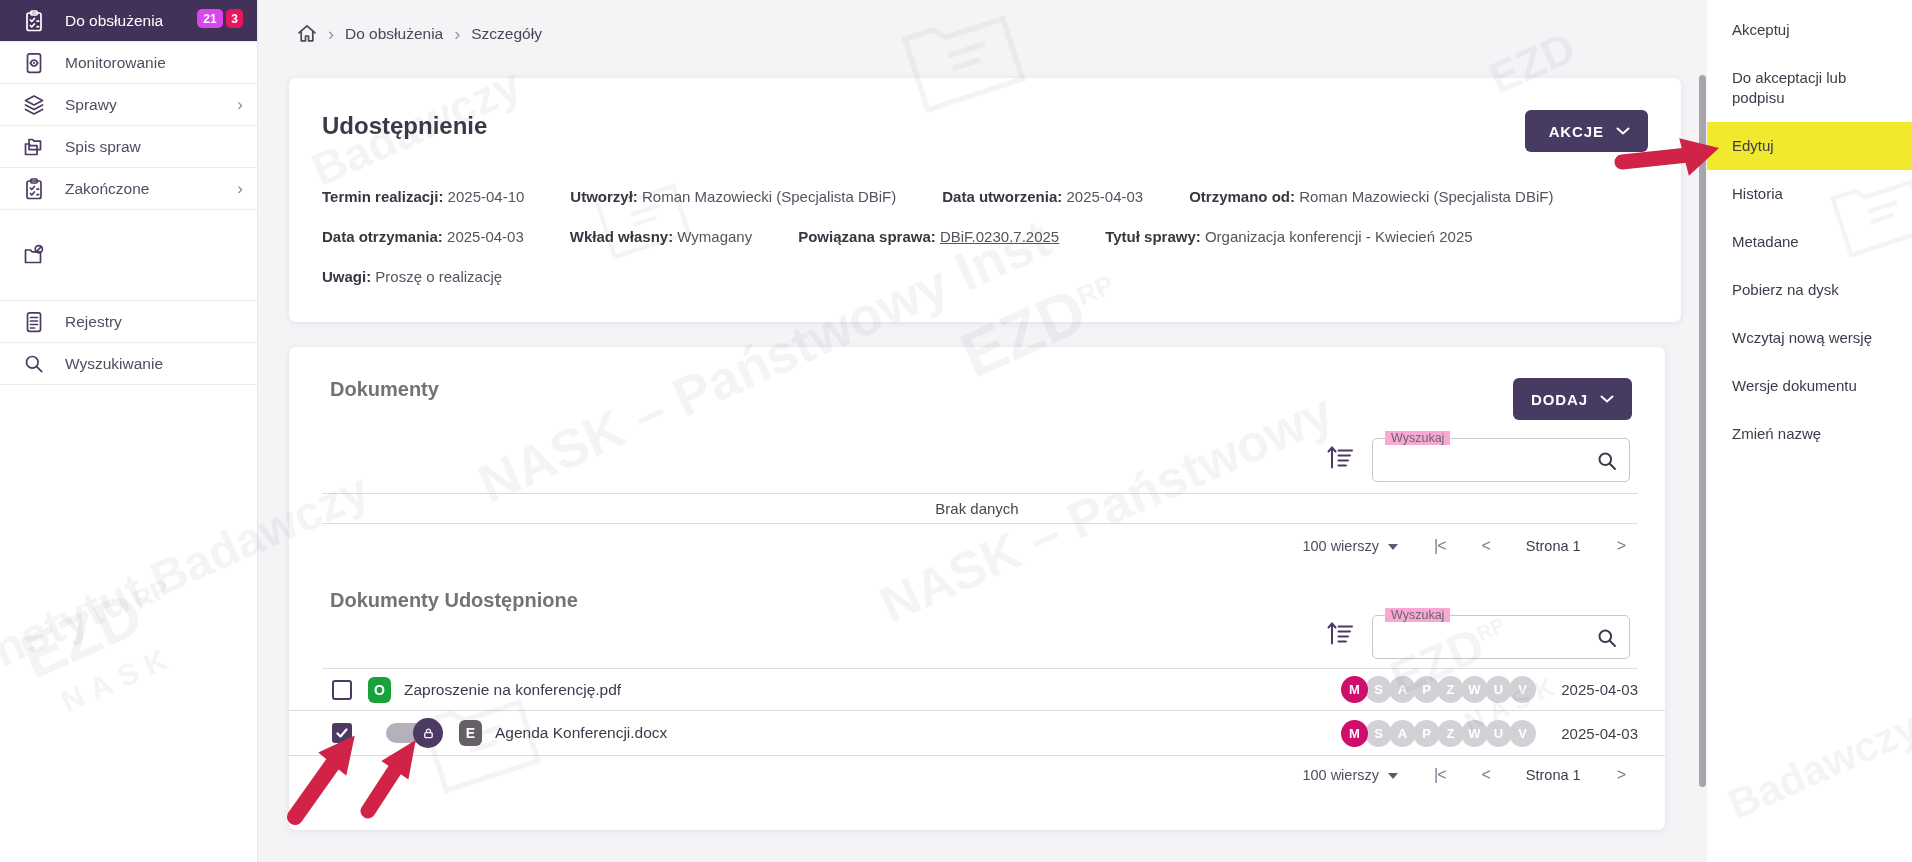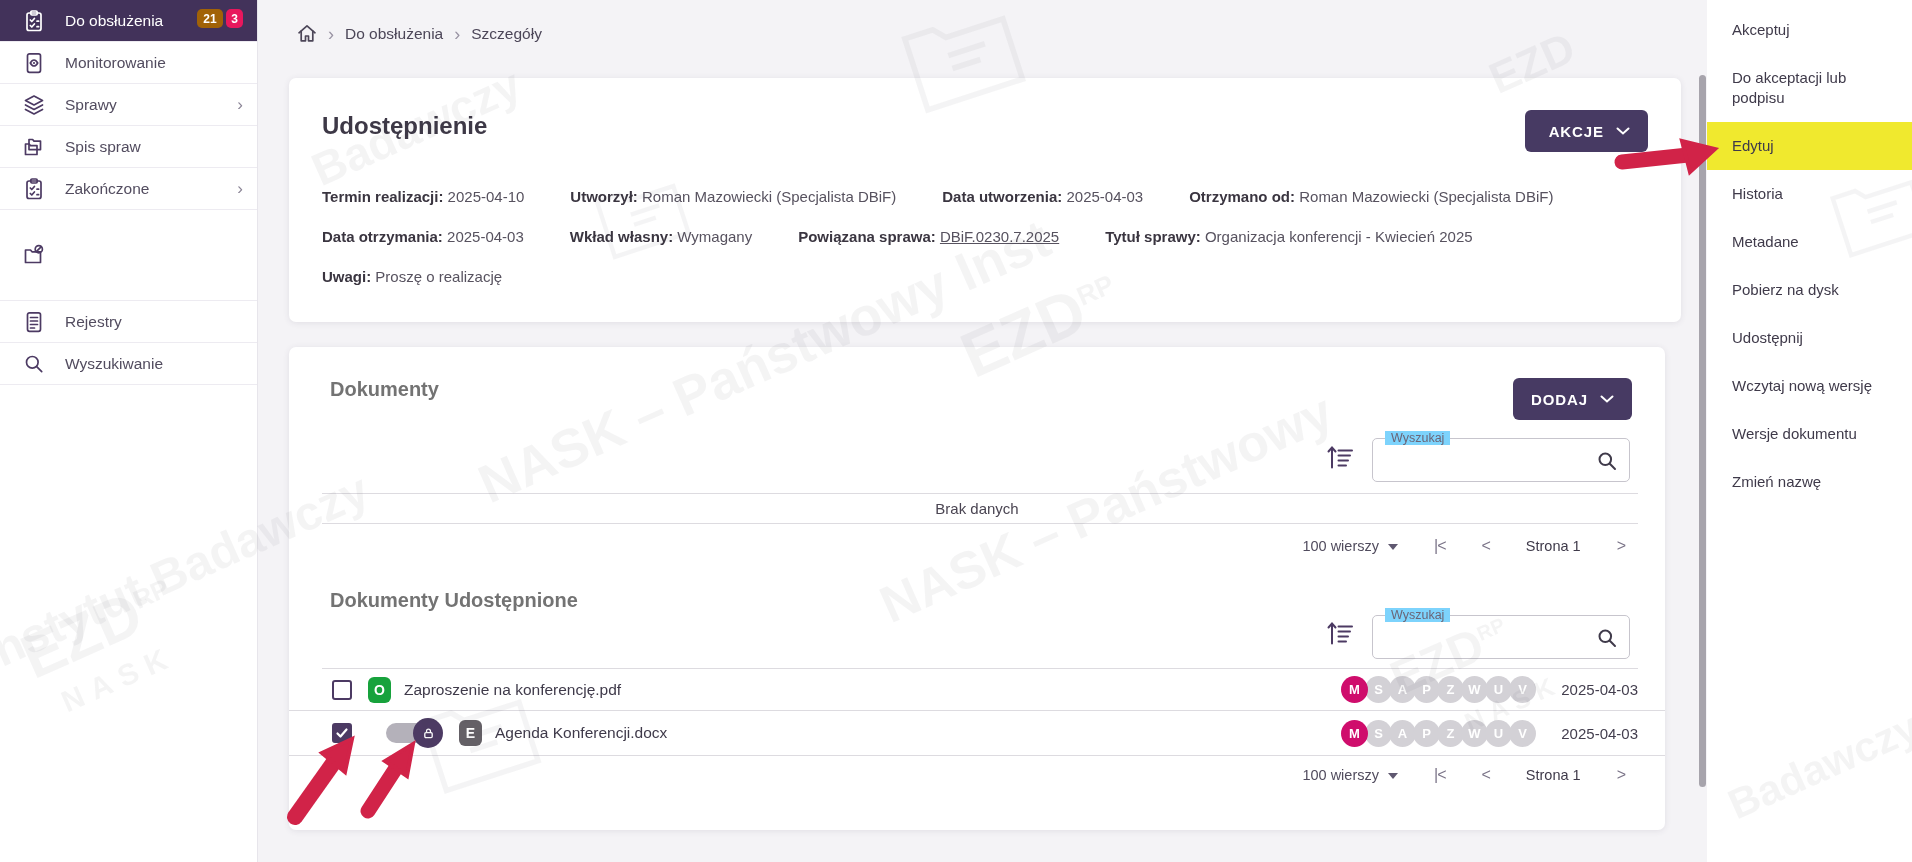--- a/index.html
+++ b/index.html
@@ -9,21 +9,21 @@
   
   .sidebar { position:absolute; left:0; top:0; width:258px; height:862px; background:#fff; border-right:1px solid #e7e5eb; z-index:10; }
   .side-item { position:relative; display:flex; align-items:center; gap:18px; padding-left:20px; min-height:42px; border-bottom:1px solid #edebf1; color:#524c5f; font-size:15.5px; cursor:pointer; }
   .side-item .icon { width:27px; display:flex; justify-content:center; color:#4c3a63; flex:0 0 27px; }
   .side-item.active { background:#42325a; color:#fff; }
   .side-item.active .icon { color:#fff; }
   .side-item .lbl { max-width:165px; line-height:21px; }
   .side-item .chev { position:absolute; right:14px; color:#8b8596; font-size:17px; }
   .side-item.tall { min-height:91px; }
   .sbadge { position:absolute; top:9px; height:19px; border-radius:5px; color:#fff; font-size:12px; font-weight:bold; display:flex; align-items:center; justify-content:center; }
-  .sbadge.b1 { right:34px; width:26px; background:#a16207; }
+  .sbadge.b1 { right:34px; width:26px; background:#d946ef; }
   .sbadge.b2 { right:14px; width:17px; background:#e8175d; }
 
   
   .breadcrumb { position:absolute; left:297px; top:24px; display:flex; align-items:center; gap:11px; font-size:15.5px; color:#4c4658; z-index:10; }
   .breadcrumb .sep { color:#9a94a4; font-size:18px; line-height:1; }
   .breadcrumb .crumb { cursor:pointer; }
 
   
   .card { position:absolute; background:#fff; border-radius:7px; box-shadow:0 1px 6px rgba(60,50,80,.10); z-index:5; }
   .card1 { left:289px; top:78px; width:1392px; height:244px; }
@@ -36,21 +36,21 @@
 
   .info-row { position:absolute; left:33px; right:33px; display:flex; gap:46px; font-size:15px; white-space:nowrap; }
   .info-row .fld b { color:#3a3540; font-weight:bold; }
   .info-row .fld span { color:#57525f; }
   .info-row .fld span.u { text-decoration:underline; cursor:pointer; }
 
   .rule { position:absolute; left:33px; right:27px; height:1px; background:#dddbe0; }
 
   .sorticon { position:absolute; cursor:pointer; }
   .search { position:absolute; width:258px; height:44px; border:1px solid #c7c5cd; border-radius:5px; background:#fff; }
-  .search .slbl { position:absolute; top:-8px; left:12px; background:#7dd3fc; padding:0 6px; font-size:12.5px; color:#6b6577; }
+  .search .slbl { position:absolute; top:-8px; left:12px; background:#f9a8d4; padding:0 6px; font-size:12.5px; color:#6b6577; }
   .search input { position:absolute; inset:4px 40px 4px 12px; border:none; outline:none; font:inherit; font-size:15px; background:transparent; }
   .search .mag { position:absolute; right:11px; top:11px; cursor:pointer; }
 
   .empty-text { position:absolute; left:0; right:0; text-align:center; font-size:15px; color:#4a4552; }
 
   .pag { position:absolute; right:40px; display:flex; align-items:center; gap:36px; font-size:14.5px; color:#514c5e; }
   .pag .rows { display:flex; align-items:center; gap:9px; cursor:pointer; }
   .caret { width:0; height:0; border:5px solid transparent; border-top:6px solid #5f5870; margin-top:6px; }
   .pag .nav { color:#7b7488; font-size:16px; cursor:pointer; letter-spacing:-1px; }
   .pag .page { color:#3f3a4a; }
@@ -362,21 +362,20 @@
 </section>
 
 <div class="scroll-strip"></div>
 <aside class="action-menu">
   <div class="menu-item">Akceptuj</div>
   <div class="menu-item">Do akceptacji lub podpisu</div>
   <div class="menu-item hl">Edytuj</div>
   <div class="menu-item">Historia</div>
   <div class="menu-item">Metadane</div>
   <div class="menu-item">Pobierz na dysk</div>
-  <div class="menu-item">Udostępnij</div>
   <div class="menu-item">Wczytaj nową wersję</div>
   <div class="menu-item">Wersje dokumentu</div>
   <div class="menu-item">Zmień nazwę</div>
 </aside>
 
 <span class="wm wm1">Instytut Badawczy</span>
 <span class="wm wm2"><span>EZD</span><sup>RP</sup></span>
 <span class="wm wm3">NASK</span>
 <span class="wm wm4">Badawczy</span>
 <span class="wm wm5">NASK – Państwowy Inst</span>

